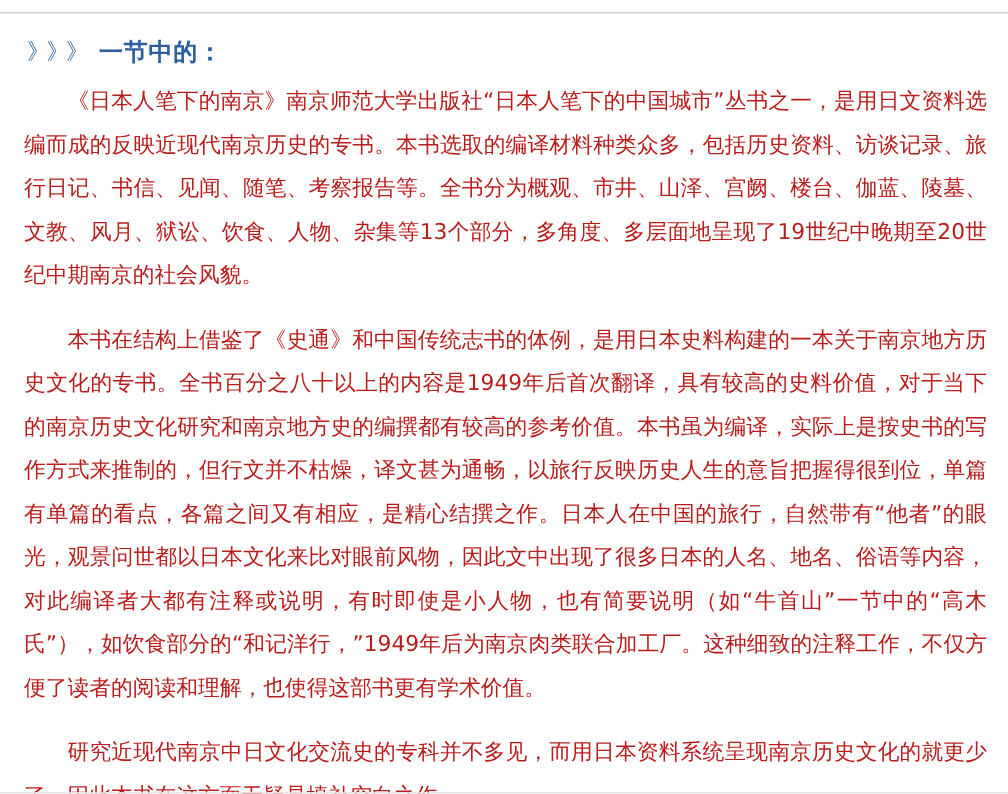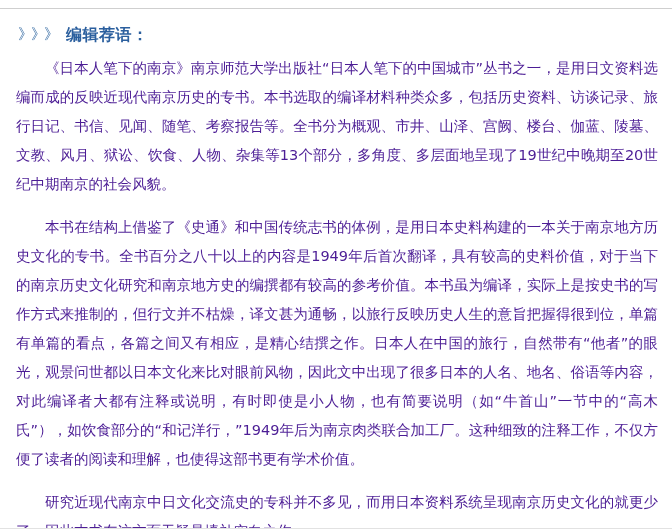--- a/index.html
+++ b/index.html
@@ -54,21 +54,21 @@
     font-size: 16px;
     font-weight: bold;
     font-family: "DejaVu Sans", sans-serif;
     letter-spacing: 0.5px;
   }
   .body-block {
     padding: 0 14px 0 16px;
   }
   p.para {
     margin: 0 0 14px 0;
-    color: #4c1d95;
+    color: #b91c1c;
     font-size: 14.5px;
     line-height: 29px;
     text-align: justify;
     text-justify: inter-ideograph;
     text-indent: 2em;
     font-family: "DejaVu Sans", sans-serif;
   }
   p.para:first-child {
     margin-top: 2px;
   }
@@ -84,21 +84,21 @@
 </head>
 <body>
 
 <div class="page">
   <div class="top-rule"></div>
 
   <div class="content">
 
     <div class="heading-row">
       <span class="chevrons">》》》</span>
-      <span class="heading-text">编辑荐语：</span>
+      <span class="heading-text">一节中的：</span>
     </div>
 
     <div class="body-block">
       <p class="para">《日本人笔下的南京》南京师范大学出版社“日本人笔下的中国城市”丛书之一，是用日文资料选编而成的反映近现代南京历史的专书。本书选取的编译材料种类众多，包括历史资料、访谈记录、旅行日记、书信、见闻、随笔、考察报告等。全书分为概观、市井、山泽、宫阙、楼台、伽蓝、陵墓、文教、风月、狱讼、饮食、人物、杂集等13个部分，多角度、多层面地呈现了19世纪中晚期至20世纪中期南京的社会风貌。</p>
       <p class="para">本书在结构上借鉴了《史通》和中国传统志书的体例，是用日本史料构建的一本关于南京地方历史文化的专书。全书百分之八十以上的内容是1949年后首次翻译，具有较高的史料价值，对于当下的南京历史文化研究和南京地方史的编撰都有较高的参考价值。本书虽为编译，实际上是按史书的写作方式来推制的，但行文并不枯燥，译文甚为通畅，以旅行反映历史人生的意旨把握得很到位，单篇有单篇的看点，各篇之间又有相应，是精心结撰之作。日本人在中国的旅行，自然带有“他者”的眼光，观景问世都以日本文化来比对眼前风物，因此文中出现了很多日本的人名、地名、俗语等内容，对此编译者大都有注释或说明，有时即使是小人物，也有简要说明（如“牛首山”一节中的“高木氏”），如饮食部分的“和记洋行，”1949年后为南京肉类联合加工厂。这种细致的注释工作，不仅方便了读者的阅读和理解，也使得这部书更有学术价值。</p>
       <p class="para">研究近现代南京中日文化交流史的专科并不多见，而用日本资料系统呈现南京历史文化的就更少了，因此本书在这方面无疑是填补空白之作。</p>
     </div>
 
   </div>
 

